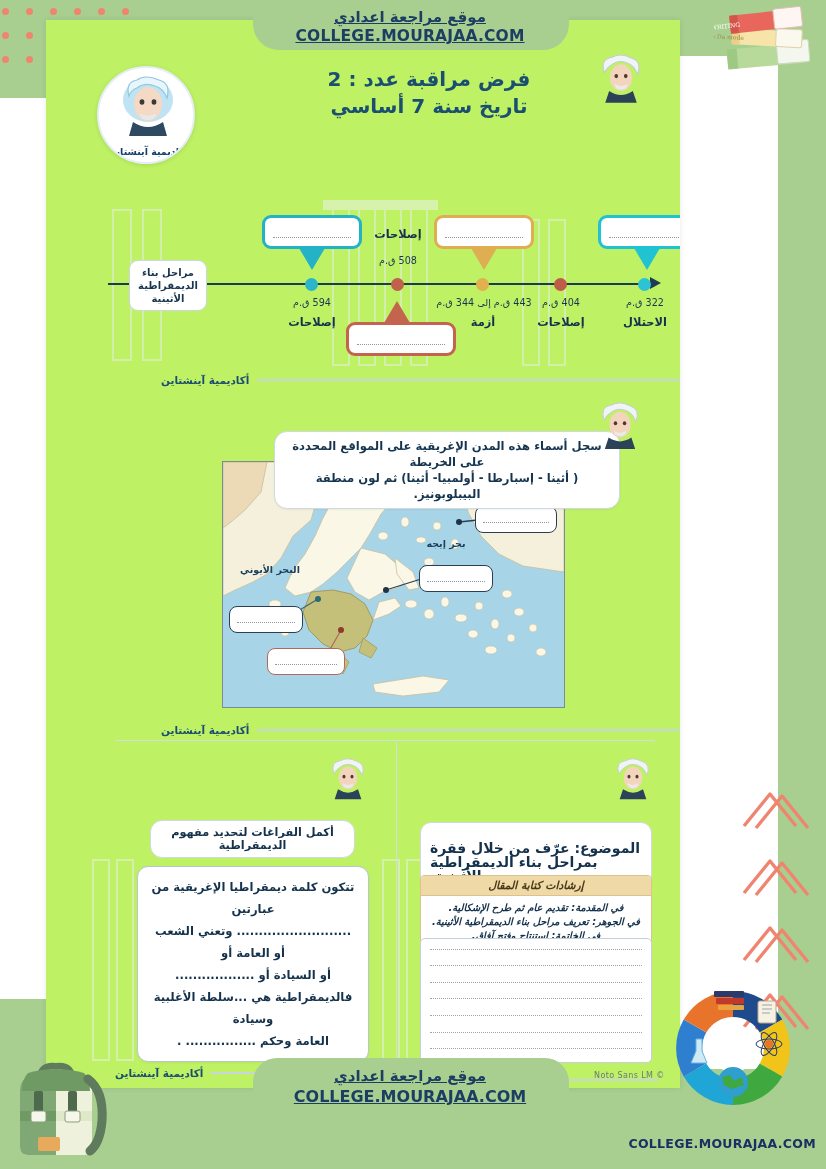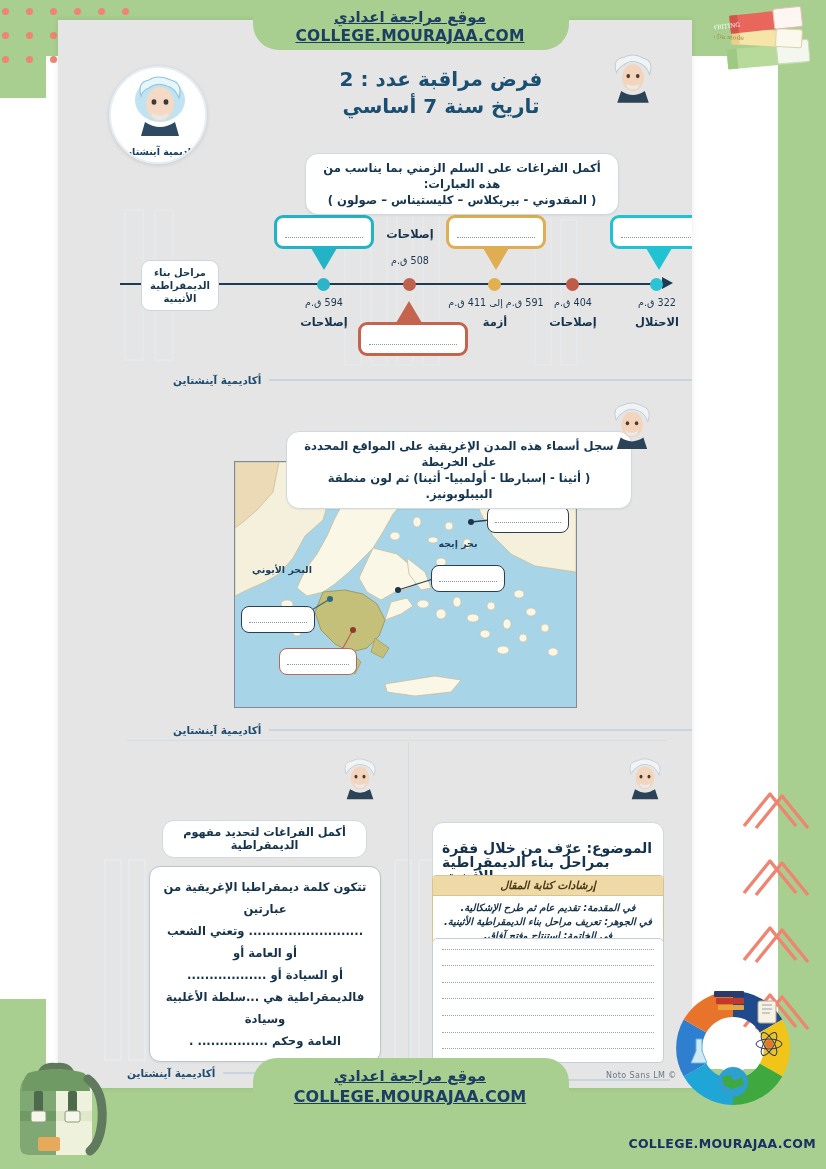--- a/index.html
+++ b/index.html
@@ -51,23 +51,23 @@
 
   
   .chevrons { position: absolute; right: 14px; top: 780px; z-index: 5; }
   .chev {
     position: absolute; width: 72px; height: 62px;
   }
   .chev svg { display:block; }
 
   
   .sheet {
-    position: absolute; left: 58px; top: 20px;
+    position: absolute; left: 46px; top: 20px;
     width: 634px; height: 1068px;
-    background: #e5e5e5;
+    background: #bef264;
     box-shadow: 0 0 6px rgba(0,0,0,.09);
     overflow: hidden;
     z-index: 8;
   }
   
   .columns-wm {
     position: absolute; left: 50%; transform: translateX(-50%);
     width: 560px; opacity: .5; pointer-events: none;
   }
 
@@ -413,40 +413,36 @@
 
     <svg class="ein-corner" style="left:549px;top:34px" width="52" height="52" viewBox="0 0 66 66">
       <path d="M12 24 Q6 6 22 4 Q33 -2 46 5 Q60 9 54 26 Q50 14 40 11 Q29 7 21 14 Q15 17 12 24Z" fill="#f0f4f7" stroke="#c3ccd4" stroke-width="1.3"></path>
       <ellipse cx="33" cy="30" rx="14" ry="17" fill="#f3d5bd"></ellipse>
       <ellipse cx="27" cy="28" rx="2.3" ry="2.7" fill="#4a3a30"></ellipse>
       <ellipse cx="39" cy="28" rx="2.3" ry="2.7" fill="#4a3a30"></ellipse>
       <path d="M25 38 Q33 43 41 38 Q41 45 33 45 Q25 45 25 38Z" fill="#eaeaea"></path>
       <path d="M18 47 Q33 57 48 47 L53 62 L13 62Z" fill="#2b4257"></path>
     </svg>
 
-    <div class="pill" id="instr1">
-      <div>أكمل الفراغات على السلم الزمني بما يناسب من هذه العبارات:</div>
-      <div>( المقدوني - بيريكلاس – كليستيناس – صولون )</div>
-    </div>
 
     <div class="timeline-wrap">
       <div class="axis"></div>
       <div class="axis-head"></div>
 
       <div class="tl-start">مراحل بناء الديمقراطية الأثينية</div>
 
       <div class="node teal" style="left:259px"></div>
       <div class="node red" style="left:345px"></div>
       <div class="node gold" style="left:430px"></div>
       <div class="node darkred" style="left:508px"></div>
       <div class="node cyan" style="left:592px"></div>
 
       <div class="yr" style="left:225px;top:92px;width:82px">594 ق.م</div>
       <div class="yr" style="left:312px;top:50px;width:80px">508 ق.م</div>
-      <div class="yr" style="left:374px;top:92px;width:128px">591 ق.م إلى 411 ق.م</div>
+      <div class="yr" style="left:374px;top:92px;width:128px">443 ق.م إلى 344 ق.م</div>
       <div class="yr" style="left:474px;top:92px;width:82px">404 ق.م</div>
       <div class="yr" style="left:558px;top:92px;width:82px">322 ق.م</div>
 
       <div class="ev" style="left:225px;top:110px;width:82px">إصلاحات</div>
       <div class="ev" style="left:312px;top:22px;width:80px">إصلاحات</div>
       <div class="ev" style="left:398px;top:110px;width:78px">أزمة</div>
       <div class="ev" style="left:474px;top:110px;width:82px">إصلاحات</div>
       <div class="ev" style="left:558px;top:110px;width:82px">الاحتلال</div>
 
       <div class="cal teal" style="left:216px;top:10px;width:100px">

